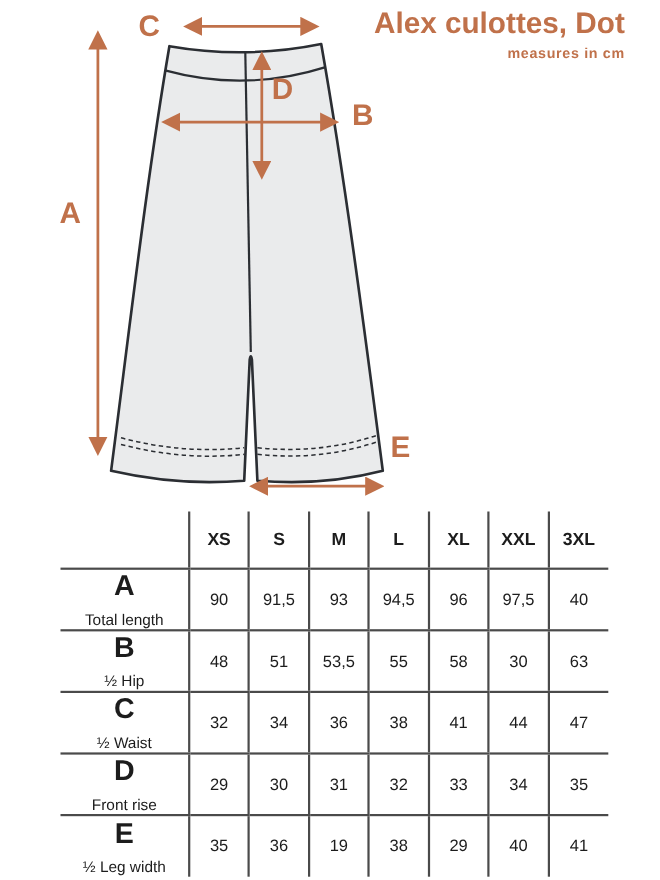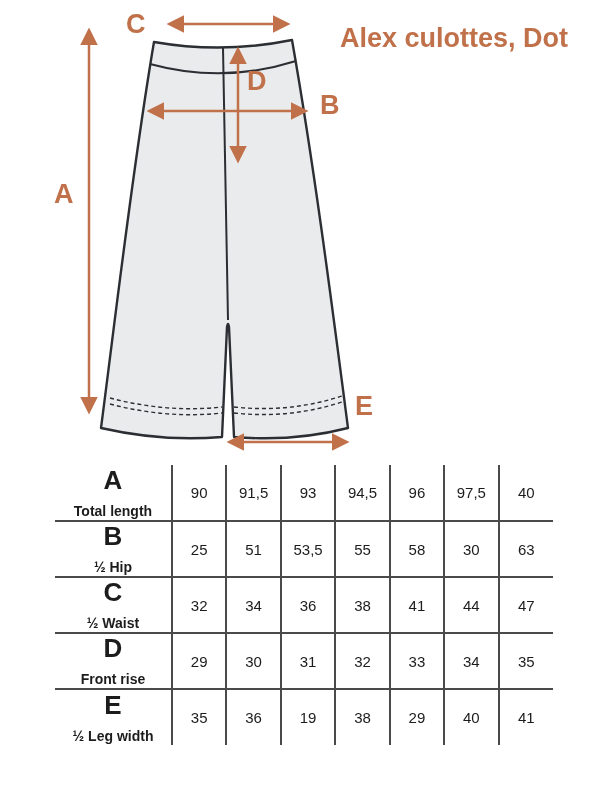--- a/index.html
+++ b/index.html
@@ -14,21 +14,21 @@
     margin: 0; padding: 0;
     width: 600px; height: 800px;
     background: #ffffff;
     font-family: "Liberation Sans", sans-serif;
     overflow: hidden;
   }
   .page { position: relative; width: 600px; height: 800px; }
 
   
   .title-block {
-    position: absolute; top: 24px; right: 32px;
+    position: absolute; top: 7px; right: 32px;
     text-align: right; color: var(--accent, #c0714a);
   }
   .title { font-size: 27px; font-weight: bold; line-height: 1.1; }
   .subtitle { font-size: 13px; font-weight: bold; margin-top: 4px; letter-spacing: 0.6px; }
 
   
   .diagram { position: absolute; top: 0; left: 0; width: 600px; height: 460px; }
   .diagram svg { position: absolute; top: 0; left: 0; }
   .garment {
     fill: var(--garment-fill, #eaebec);
@@ -59,21 +59,21 @@
   .size-table col.c-head { width: 117px; }
   .size-table tr > * { padding: 0; text-align: center; vertical-align: middle; }
   .size-table tr > * + * { border-left: 2px solid var(--table-line, #4a4a4a); }
   .size-table tr:not(:last-child) > * { border-bottom: 2px solid var(--table-line, #4a4a4a); }
   .size-table tr.header-row { height: 52px; }
   .size-table tr.data-row { height: 56px; }
   th.colhead { font-size: 16px; font-weight: bold; color: var(--text, #1c1c1c); }
   td.val { font-size: 15px; font-weight: normal; color: var(--text, #1c1c1c); }
   th.rowhead { color: var(--text, #1c1c1c); }
   .letter { font-size: 26px; font-weight: bold; line-height: 1; }
-  .sub { font-size: 14px; font-weight: bold; margin-top: 10px; }
+  .sub { font-size: 14px; font-weight: normal; margin-top: 10px; }
 </style>
 </head>
 <body>
 
 <div class="page">
 
   <div class="diagram">
     <svg width="600" height="460" viewBox="0 0 600 460">
       <defs>
         <marker id="ah" viewBox="0 0 10 10" refX="8" refY="5" markerWidth="7" markerHeight="7" orient="auto-start-reverse">
@@ -110,56 +110,67 @@
 
     <span class="dlabel dlabel-c">C</span>
     <span class="dlabel dlabel-a">A</span>
     <span class="dlabel dlabel-d">D</span>
     <span class="dlabel dlabel-b">B</span>
     <span class="dlabel dlabel-e">E</span>
   </div>
 
   <div class="title-block">
     <div class="title">Alex culottes, Dot</div>
+    <div class="subtitle">measures in cm</div>
   </div>
 
   <div class="table-wrap">
     <table class="size-table">
       <colgroup>
         <col class="c-head">
           <col>
           <col>
           <col>
           <col>
           <col>
           <col>
           <col>
       </colgroup>
       <tbody>
+        <tr class="header-row">
+          <th class="rowhead"></th>
+          <th class="colhead">XS</th>
+          <th class="colhead">S</th>
+          <th class="colhead">M</th>
+          <th class="colhead">L</th>
+          <th class="colhead">XL</th>
+          <th class="colhead">XXL</th>
+          <th class="colhead">3XL</th>
+        </tr>
 
         <tr class="data-row">
           <th class="rowhead">
             <div class="letter">A</div>
             <div class="sub">Total length</div>
           </th>
           <td class="val">90</td>
           <td class="val">91,5</td>
           <td class="val">93</td>
           <td class="val">94,5</td>
           <td class="val">96</td>
           <td class="val">97,5</td>
           <td class="val">40</td>
         </tr>
 
         <tr class="data-row">
           <th class="rowhead">
             <div class="letter">B</div>
             <div class="sub">½ Hip</div>
           </th>
-          <td class="val">25</td>
+          <td class="val">48</td>
           <td class="val">51</td>
           <td class="val">53,5</td>
           <td class="val">55</td>
           <td class="val">58</td>
           <td class="val">30</td>
           <td class="val">63</td>
         </tr>
 
         <tr class="data-row">
           <th class="rowhead">

